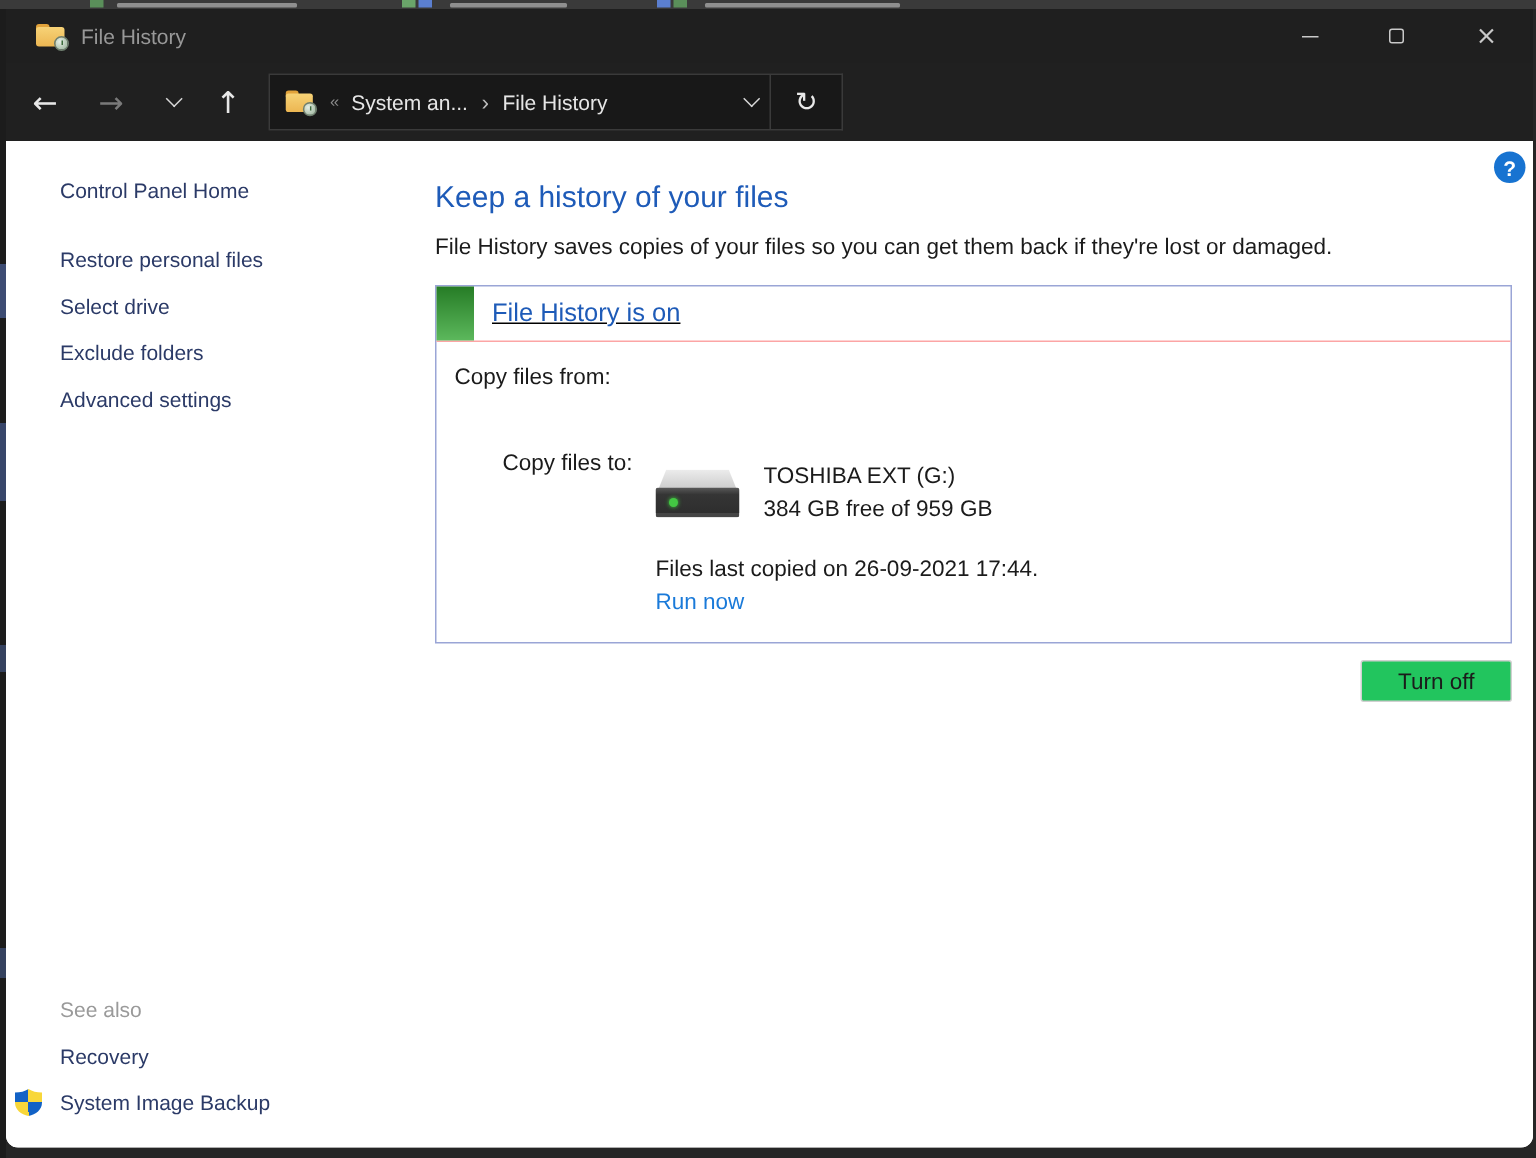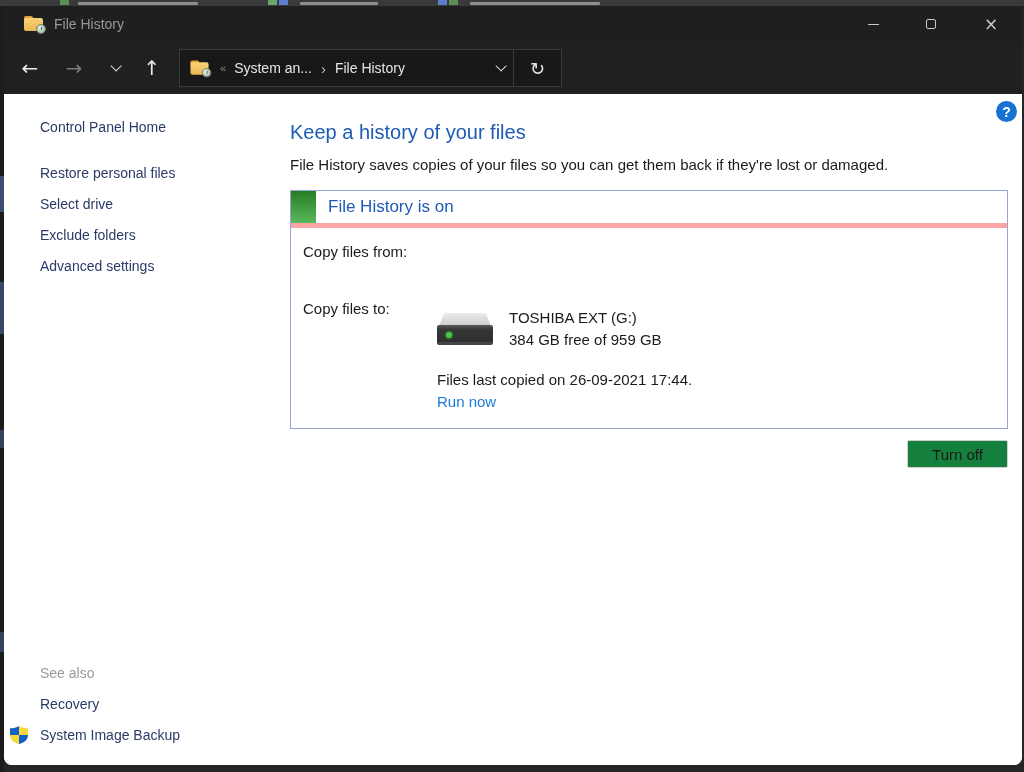--- a/index.html
+++ b/index.html
@@ -80,41 +80,41 @@
   .side-gray { position:absolute; left:36px; font-size:14px; color:#9a9a9a; }
   .shield { position:absolute; left:6px; width:18px; height:18px;
     background:conic-gradient(#f8d73a 0 25%, #1262c6 0 50%, #f8d73a 0 75%, #1262c6 0 100%);
     clip-path:path('M9 0 C11.5 1.7 14.3 2.3 18 2.3 L18 9 C18 14 14 16.8 9 18 C4 16.8 0 14 0 9 L0 2.3 C3.7 2.3 6.5 1.7 9 0 Z'); }
 
   
   .heading { position:absolute; left:286px; top:27px; font-size:20px; color:#1e5bb8; }
   .desc { position:absolute; left:286px; top:62px; font-size:15px; color:#1b1b1b; }
   .statusbox { position:absolute; left:286px; top:96px; width:718px; height:239px;
     border:1px solid #9aa5d6; background:#fff; }
-  .status-head { height:37px; border-bottom:5px solid #fca5a5; display:flex; align-items:center; }
+  .status-head { height:37px; border-bottom:1px solid #fca5a5; display:flex; align-items:center;text-decoration:underline; }
   .status-green { width:25px; height:100%;
     background:linear-gradient(180deg,#267c26 0%,#5cb85c 100%); flex:0 0 auto; }
   .status-title { color:#1e5bb8; font-size:17px; margin-left:12px; }
   .row-label { position:absolute; left:12px; font-size:15px; color:#1b1b1b; }
   .row-value { position:absolute; left:146px; font-size:15px; color:#1b1b1b; }
 
   
   .drive { position:absolute; left:146px; top:122px; width:56px; height:36px; }
   .drive .top { position:absolute; left:2px; top:0; width:52px; height:13px;
     background:linear-gradient(180deg,#ececec,#cccccc);
     clip-path:polygon(10% 0, 90% 0, 100% 100%, 0 100%); }
   .drive .front { position:absolute; left:0; top:12px; width:56px; height:20px;
     border-radius:2px; background:linear-gradient(180deg,#5a5a5a 0%,#353535 28%,#2e2e2e 100%);
     border-bottom:3px solid #454545; }
   .drive .led { position:absolute; left:9px; top:19px; width:6px; height:6px;
     border-radius:50%; background:#43c843; box-shadow:0 0 3px #3fd23f; }
 
   .runnow { color:#1a7ad9; font-size:15px; cursor:pointer; }
   .turnoff { position:absolute; left:903px; top:346px; width:101px; height:28px;
-    background:#15803d; border:1px solid #d0d0d0; border-radius:2px; font-size:15px;
+    background:#22c55e; border:1px solid #d0d0d0; border-radius:2px; font-size:15px;
     color:#1b1b1b; font-family:"Liberation Sans", sans-serif; cursor:pointer; }
   .helpbtn { position:absolute; left:992px; top:7px; width:21px; height:21px;
     border-radius:50%; background:#1773d1; color:#fff; font-size:14px; font-weight:bold;
     display:flex; align-items:center; justify-content:center; cursor:pointer; }
 </style>
 </head>
 <body>
 
 <div class="bg-bookmarks">
   <div class="bm-fav" style="left:60px;background:#5a8f5a;"></div>
@@ -206,21 +206,21 @@
     <div class="desc">File History saves copies of your files so you can get them back if they're lost or damaged.</div>
 
     <div class="statusbox">
       <div class="status-head">
         <div class="status-green"></div>
         <span class="status-title">File History is on</span>
       </div>
 
       <span class="row-label" style="top:52px;">Copy files from:</span>
 
-      <span class="row-label" style="top:109px;">Copy files to:</span>
+      <span class="row-label" style="top:109px;margin-left:32px;">Copy files to:</span>
 
       <div class="drive">
         <div class="top"></div>
           <div class="front"></div>
           <div class="led"></div>
       </div>
       <span class="row-value" style="left:218px; top:118px;">TOSHIBA EXT (G:)</span>
       <span class="row-value" style="left:218px; top:140px;">384 GB free of 959 GB</span>
 
       <span class="row-value" style="top:180px;">Files last copied on 26-09-2021 17:44.</span>

